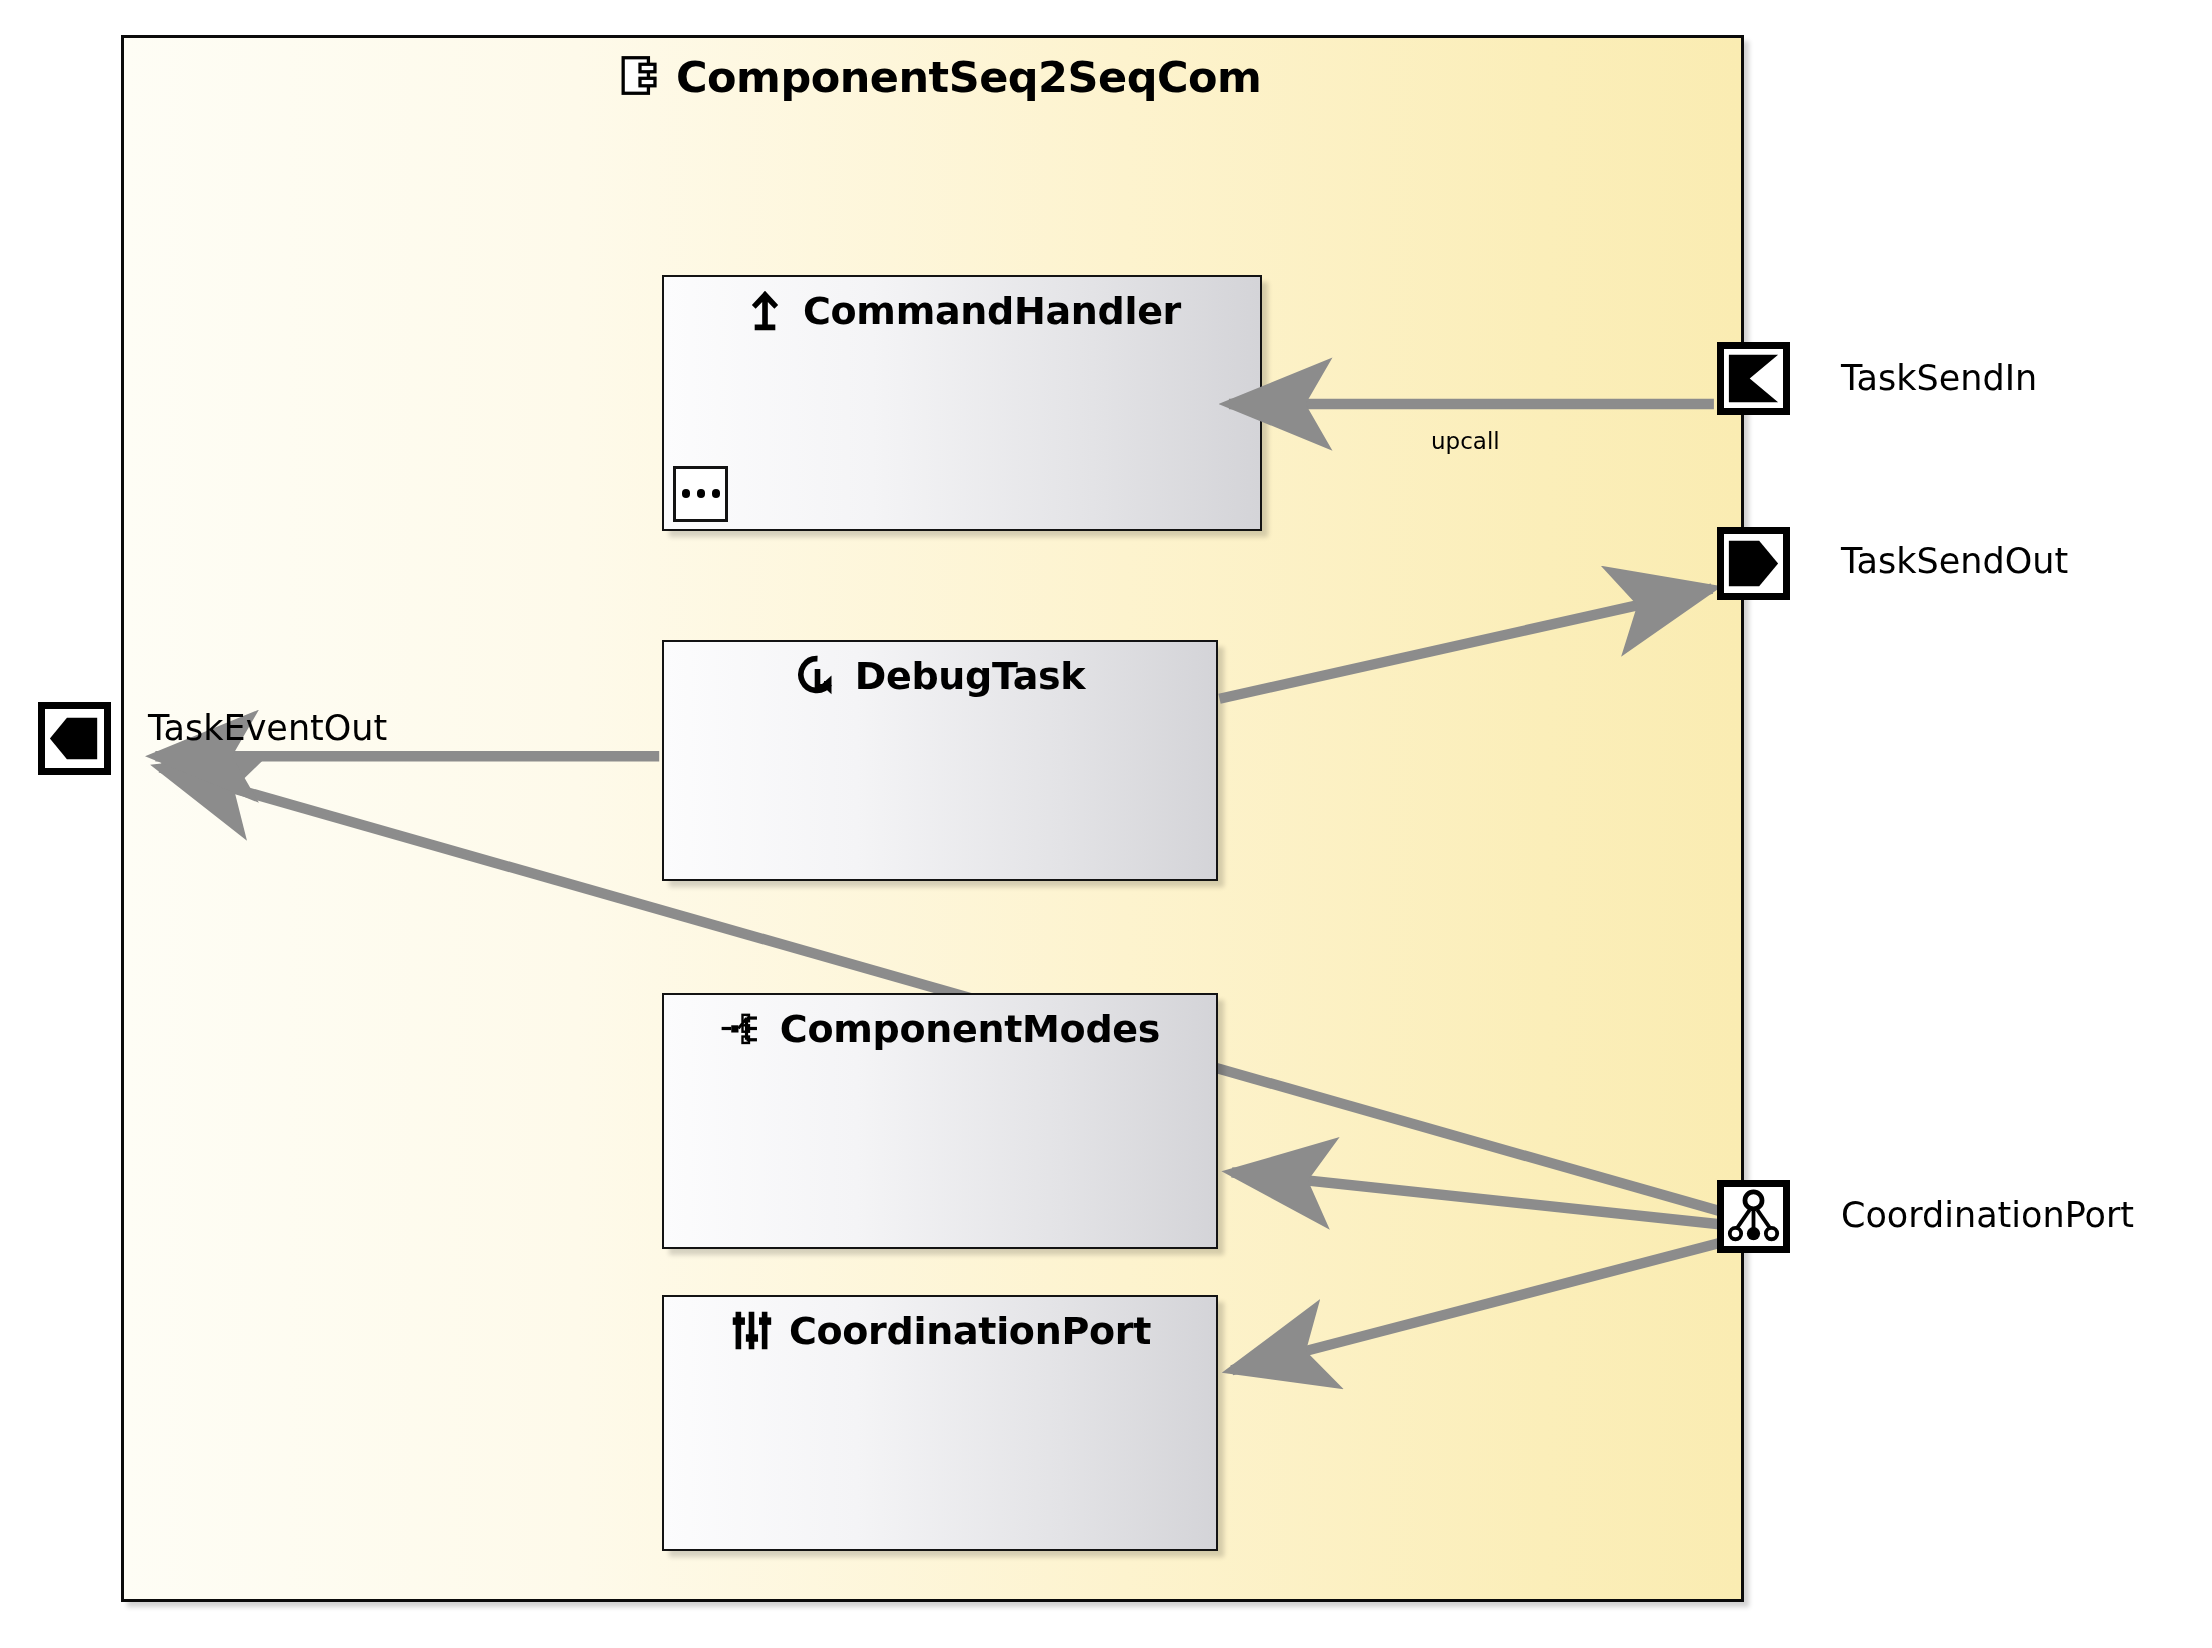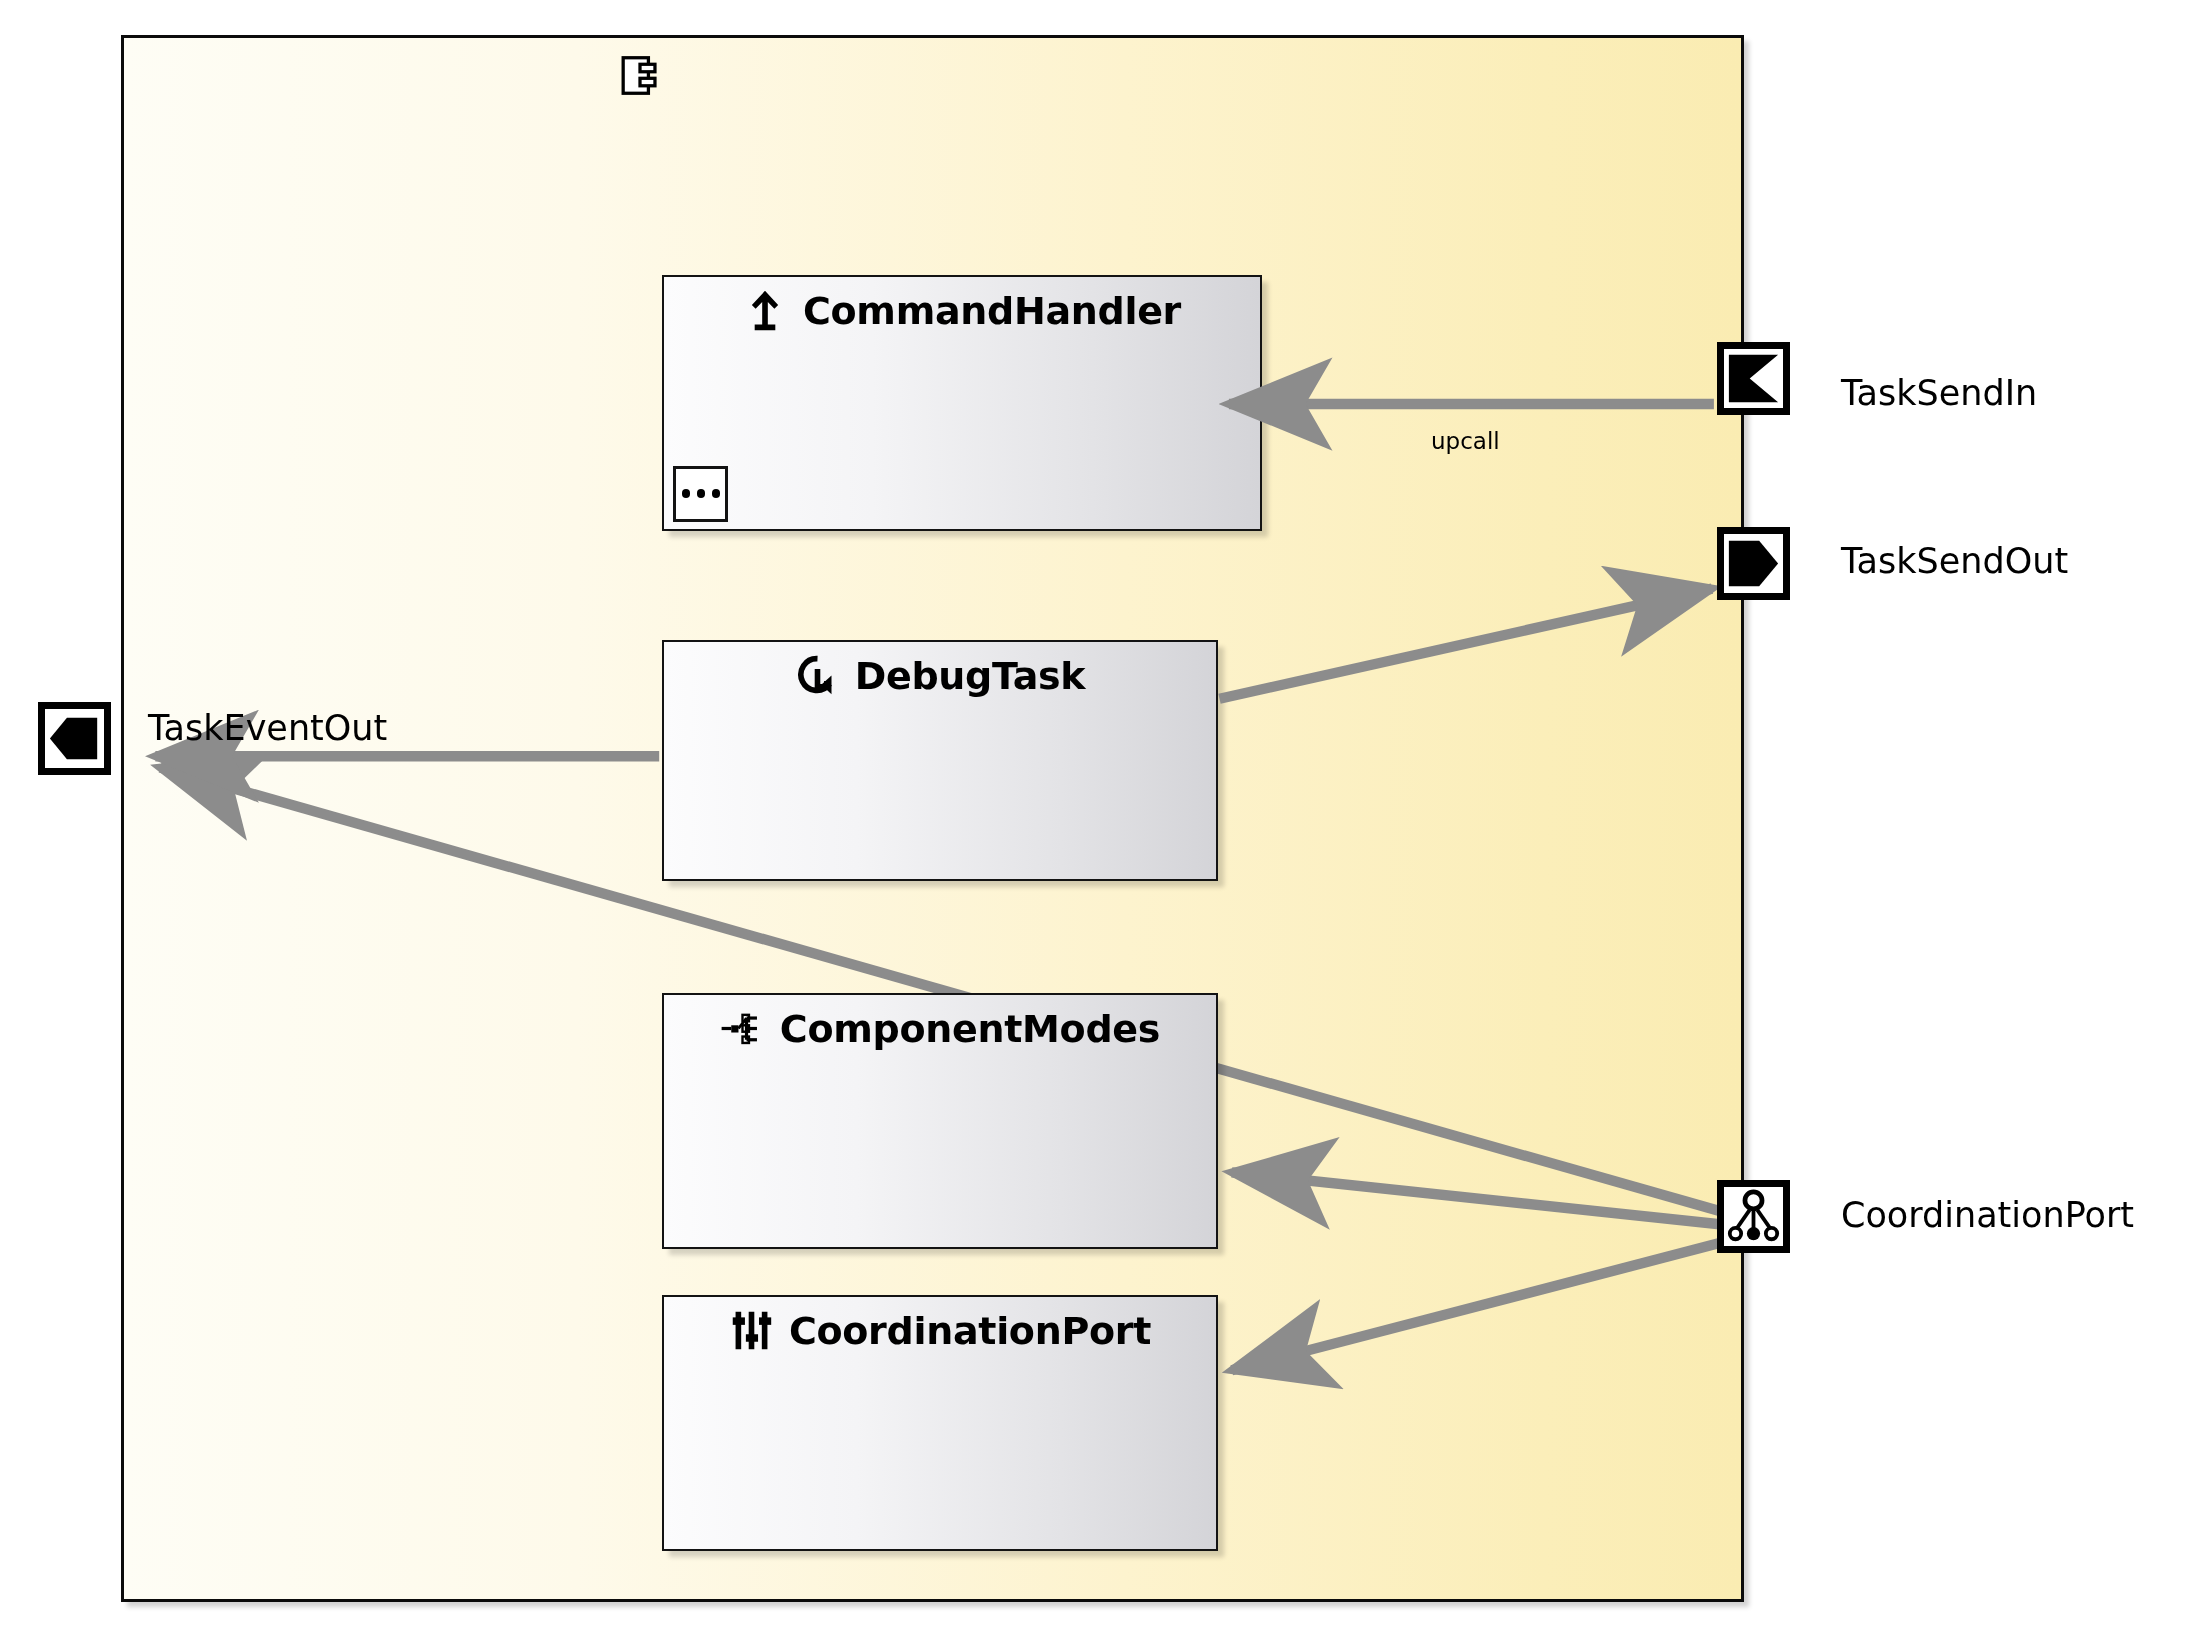--- a/index.html
+++ b/index.html
@@ -149,20 +149,21 @@
   <div id="component-frame"></div>
 
   <div id="component-title">
     <span class="title-icon">
       <svg width="38" height="43" viewBox="0 0 40 46">
         <rect x="2" y="4" width="27" height="38" fill="#ffffff" stroke="#000000" stroke-width="3.5"></rect>
         <rect x="20" y="11" width="16" height="8" fill="#ffffff" stroke="#000000" stroke-width="3.5"></rect>
         <rect x="20" y="26" width="16" height="8" fill="#ffffff" stroke="#000000" stroke-width="3.5"></rect>
       </svg>
     </span>
+    <span class="title-text">ComponentSeq2SeqCom</span>
   </div>
 
   <svg class="layer-svg" viewBox="0 0 2350 1751">
     <defs>
       <marker id="arrowhead" markerWidth="11" markerHeight="9" refX="10" refY="4.5" orient="auto" markerUnits="strokeWidth">
         <path d="M0,0 L11,4.5 L0,9 L2.6,4.5 Z" fill="#8c8c8c"></path>
       </marker>
     </defs>
 
     <g>
@@ -270,21 +271,21 @@
       <path d="M52 6 L20 6 L2 28 L20 50 L52 50 Z" fill="#000000"></path>
     </svg>
   </div>
   <div class="port-label" style="left:148px; top:711px;">TaskEventOut</div>
 
   <div class="port-square" id="port-task-send-in" style="left:1717px; top:342px;">
     <svg width="53" height="53" viewBox="0 0 56 56">
       <path d="M2 3 L2 53 L54 53 L24 28 L54 3 Z" fill="#000000"></path>
     </svg>
   </div>
-  <div class="port-label" style="left:1841px; top:376px;">TaskSendIn</div>
+  <div class="port-label" style="left:1841px; top:361px;">TaskSendIn</div>
 
   <div class="port-square" id="port-task-send-out" style="left:1717px; top:527px;">
     <svg width="53" height="53" viewBox="0 0 56 56">
       <path d="M2 4 L34 4 L54 28 L34 52 L2 52 Z" fill="#000000"></path>
     </svg>
   </div>
   <div class="port-label" style="left:1841px; top:544px;">TaskSendOut</div>
 
   <div class="port-square" id="port-coordination-port" style="left:1717px; top:1180px;">
     <svg width="55" height="55" viewBox="0 0 58 58">

